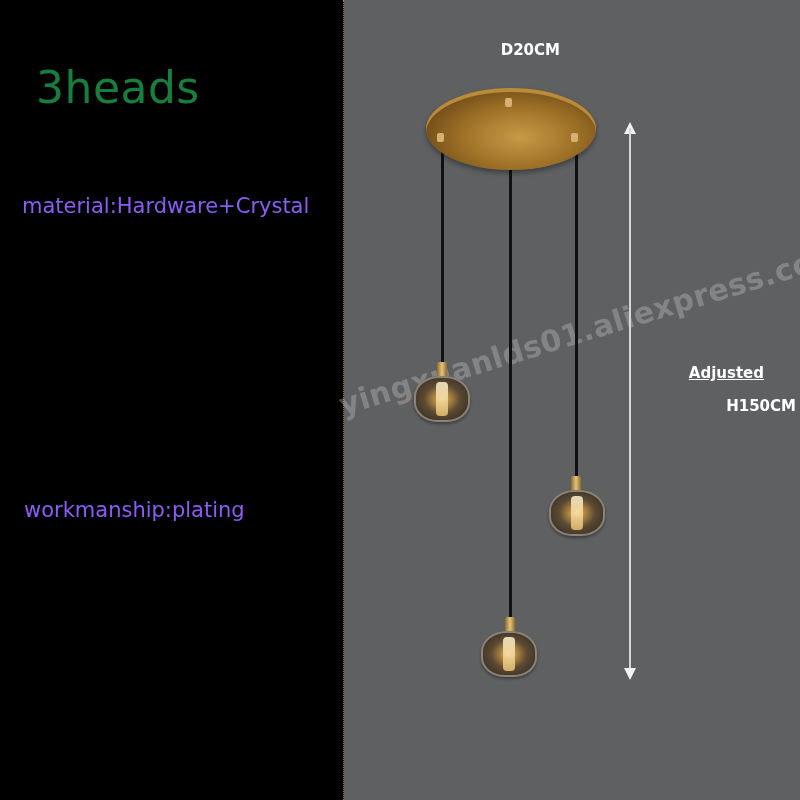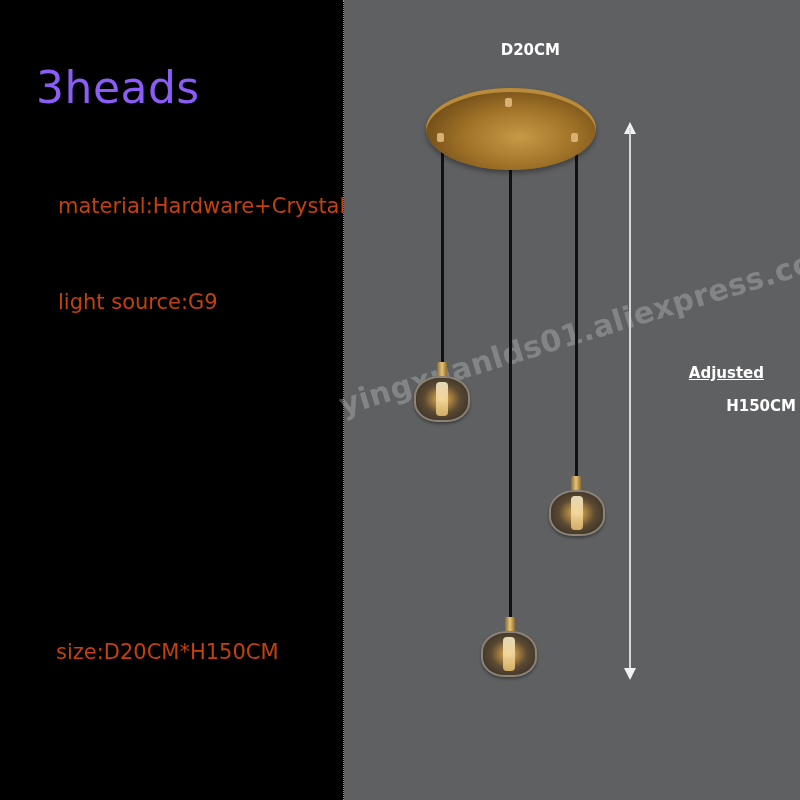--- a/index.html
+++ b/index.html
@@ -1,19 +1,19 @@
 <!DOCTYPE html>
 <html><head>
 <meta charset="utf-8">
 <style>
   html, body { margin: 0; padding: 0; }
   body { width: 800px; height: 800px; position: relative; overflow: hidden; background: #5f6062; font-family: "DejaVu Sans", "Liberation Sans", sans-serif; }
   .left-panel { position: absolute; left: 0; top: 0; width: 344px; height: 800px; background: #000; border-right: 1px dotted #b8875a; box-sizing: border-box; }
-  .title { position: absolute; left: 36px; top: 62px; color: #8b5cf6; font-size: 44px; font-weight: normal; letter-spacing: 0.5px; }
-  .spec { position: absolute; color: #c2410c; font-size: 21px; white-space: nowrap; margin-left: 36px; }
+  .title { position: absolute; left: 36px; top: 62px; color: #15803d; font-size: 44px; font-weight: normal; letter-spacing: 0.5px; }
+  .spec { position: absolute; color: #8b5cf6; font-size: 21px; white-space: nowrap; }
   .right-panel { position: absolute; left: 344px; top: 0; width: 456px; height: 800px; background: #5f6062; }
   .label { position: absolute; color: #fff; font-weight: bold; font-size: 15px; text-align: right; }
   .canopy { position: absolute; left: 426px; top: 88px; width: 170px; height: 82px; border-radius: 50%;
     background: radial-gradient(ellipse at 55% 60%, #c79a46 0%, #9c6f26 45%, #6a4716 80%, #5a3b12 100%);
     box-shadow: inset 0 4px 0 #b98c3c, 0 3px 5px rgba(0,0,0,0.35); }
   .canopy-hole { position: absolute; width: 7px; height: 9px; background: #d8b071; border-radius: 2px; }
   .cord { position: absolute; width: 3px; background: #111; }
   .pendant { position: absolute; width: 56px; height: 46px; border-radius: 45% 45% 42% 42%;
     background: radial-gradient(ellipse at 50% 50%, #f4d48c 0%, #b58b45 18%, #5c4a32 45%, #3b3328 75%, #6a6259 100%);
     box-shadow: inset 0 0 0 2px rgba(230,225,210,0.45), 0 2px 3px rgba(0,0,0,0.35); }
@@ -23,22 +23,21 @@
   .arrow-up { position: absolute; left: 624px; top: 122px; width: 0; height: 0; border-left: 6px solid transparent; border-right: 6px solid transparent; border-bottom: 12px solid #f2f2f2; }
   .arrow-down { position: absolute; left: 624px; top: 668px; width: 0; height: 0; border-left: 6px solid transparent; border-right: 6px solid transparent; border-top: 12px solid #f2f2f2; }
   .watermark { position: absolute; left: 340px; top: 388px; color: rgba(200,200,200,0.35); font-weight: bold; font-size: 30px; transform: rotate(-17deg); transform-origin: left center; white-space: nowrap; letter-spacing: 0.5px; }
 </style>
 </head>
 <body>
 
 <div class="left-panel">
   <div class="title">3heads</div>
   <div class="spec" style="left:22px; top:194px;">material:Hardware+Crystal</div>
-  <div class="spec" style="left:22px; top:290px;">light source:G9</div>
-  <div class="spec" style="left:20px; top:640px;">size:D20CM*H150CM</div>
+  <div class="spec" style="left:24px; top:498px;">workmanship:plating</div>
 </div>
 
 <div class="right-panel"></div>
 
 <div class="label" style="left:460px; top:41px; width:100px;">D20CM</div>
 
 <div class="watermark">yingxuanlds01.aliexpress.com</div>
 
 <div class="cord" style="left:441px; top:150px; height:225px;"></div>
 <div class="cord" style="left:509px; top:104px; height:518px;"></div>

